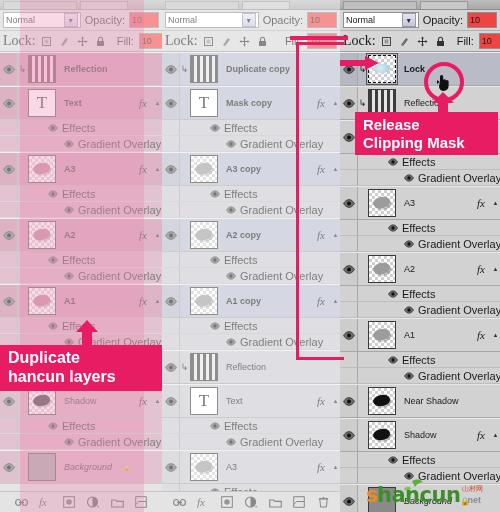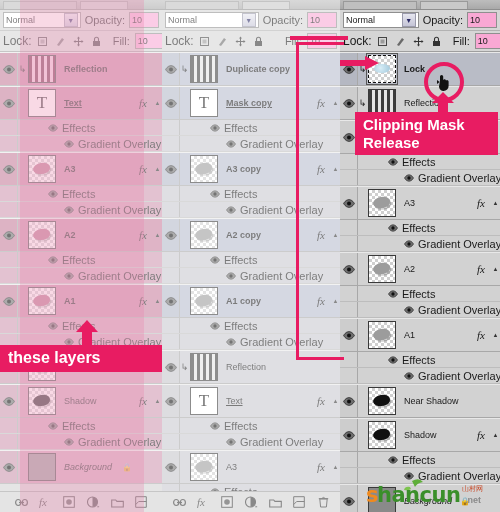--- a/index.html
+++ b/index.html
@@ -31,27 +31,27 @@
   
   .moderow{height:20px;background:#d6d6d6;border-bottom:1px solid #b2b2b2;
            display:flex;align-items:center;padding:0 3px;gap:4px;flex:0 0 auto;}
   .combo{flex:1 1 auto;height:14px;background:#fff;border:1px solid #8f8f8f;
          display:flex;align-items:center;padding:0 2px;min-width:0;}
   .combo .ctext{flex:1 1 auto;font-size:9px;white-space:nowrap;overflow:hidden;}
   .combo .carrow{width:12px;height:12px;background:linear-gradient(#e6e6ef,#c4c4d6);
          border:1px solid #9a9aab;display:flex;align-items:center;justify-content:center;
          font-size:7px;color:#2a2a66;flex:0 0 auto;}
   .oplabel{font-size:11px;white-space:nowrap;}
-  .opbox{width:26px;height:14px;background:#f9a8d4;border:1px solid #8f8f8f;
+  .opbox{width:26px;height:14px;background:#ef4444;border:1px solid #8f8f8f;
          font-size:9px;display:flex;align-items:center;padding-left:2px;overflow:hidden;flex:0 0 auto;}
 
   
   .lockrow{height:20px;background:#d6d6d6;border-bottom:1px solid #9e9e9e;
            display:flex;align-items:center;padding:0 3px;gap:5px;flex:0 0 auto;}
-  .lockrow .lbl{font-size:12px;white-space:nowrap;}
+  .lockrow .lbl{font-size:14px;white-space:nowrap;font-family:Liberation Serif, serif;}
   .lockicons{display:flex;align-items:center;gap:6px;}
   .lockicons .li{width:12px;height:12px;display:flex;align-items:center;justify-content:center;}
   .lockicons svg{display:block;}
   .spacer{flex:1 1 auto;}
 
   
   .list{flex:1 1 auto;position:relative;background:#d2d2d2;overflow:hidden;}
   .row{display:flex;align-items:center;position:relative;box-sizing:border-box;}
   .row.layer{height:34px;border-bottom:1px solid #a8a8a8;border-top:1px solid #e8e8e8;}
   .row.sub{height:16px;border-bottom:1px solid #bdbdbd;}
@@ -76,21 +76,21 @@
        font-family:"Liberation Serif",serif;font-size:17px;color:#111;}
   .thumb .blob{position:absolute;left:4px;top:7px;width:17px;height:11px;border-radius:50% 50% 45% 55%;
        background:#9c9c9c;transform:rotate(-12deg);box-shadow:1px 2px 0 rgba(0,0,0,.18);}
   .thumb .blob.dark{background:#111;}
   .thumb .blob.pinkb{background:#b5607f;}
   .thumb .glowb{position:absolute;left:5px;top:8px;width:16px;height:9px;border-radius:50%;
        background:radial-gradient(circle at 40% 45%,#d9eef7,#9fc6da);}
   .lname{flex:1 1 auto;padding-left:8px;font-size:9px;white-space:nowrap;overflow:hidden;}
   .lname.bold{font-weight:bold;}
   .lname.ital{font-style:italic;}
-  .lname.undl{text-decoration:underline;}
+  .lname.undl{}
   .fx{width:20px;flex:0 0 auto;font-family:"Liberation Serif",serif;font-style:italic;
       font-size:11px;text-align:center;}
   .tri{width:9px;flex:0 0 auto;font-size:6px;text-align:center;color:#333;}
   .lockglyph{width:12px;flex:0 0 auto;text-align:center;font-size:8px;color:#333;}
 
   .row.sub .se{width:17px;height:100%;flex:0 0 auto;border-right:1px solid #a8a8a8;}
   .subindent{flex:0 0 auto;}
   .eyesm{width:13px;flex:0 0 auto;display:flex;align-items:center;justify-content:center;}
   .subtext{font-size:11px;padding-left:3px;white-space:nowrap;}
 
@@ -1091,26 +1091,27 @@
   <path d="M11 0 L22 11 H16 V26 H6 V11 H0 Z" fill="#e81c62"></path>
 </svg>
 
 <div class="anno" id="circle-cursor"></div>
 <svg class="anno" id="cursor-glyph" viewBox="0 0 16 20">
   <path d="M3 9 V4.5 a1.6 1.6 0 0 1 3.2 0 V8 a1.5 1.5 0 0 1 2.8 .6 a1.5 1.5 0 0 1 2.6 1 V14 a5 5 0 0 1-5 5 H6 a5 5 0 0 1-4-4.5 Z" fill="#111"></path>
   <path d="M0 8 L2.6 10 L0 12 Z" fill="#111"></path>
 </svg>
 
 <div class="callout" id="callout-duplicate">
-  <div>these layers</div>
+  <div>Duplicate</div>
+  <div>hancun layers</div>
 </div>
 
 <div class="callout" id="callout-release">
+  <div>Release</div>
   <div>Clipping Mask</div>
-  <div>Release</div>
 </div>
 
 <svg id="watermark" viewBox="0 0 132 30">
   <path d="M46 3 q7 -4 11 1 q-6 1 -8 5 q-2 -4 -3 -6 Z" fill="#5fae3a"></path>
   <path d="M44 9 q-5 -1 -6 3 q4 1 7 -1 Z" fill="#7dc44e"></path>
   <text class="wm-text wm-s" x="0" y="24">s</text>
   <text class="wm-text wm-rest" x="11" y="24">hancun</text>
   <text class="wm-cn" x="96" y="13">山村网</text>
   <text class="wm-net" x="99" y="25">.net</text>
 </svg>

